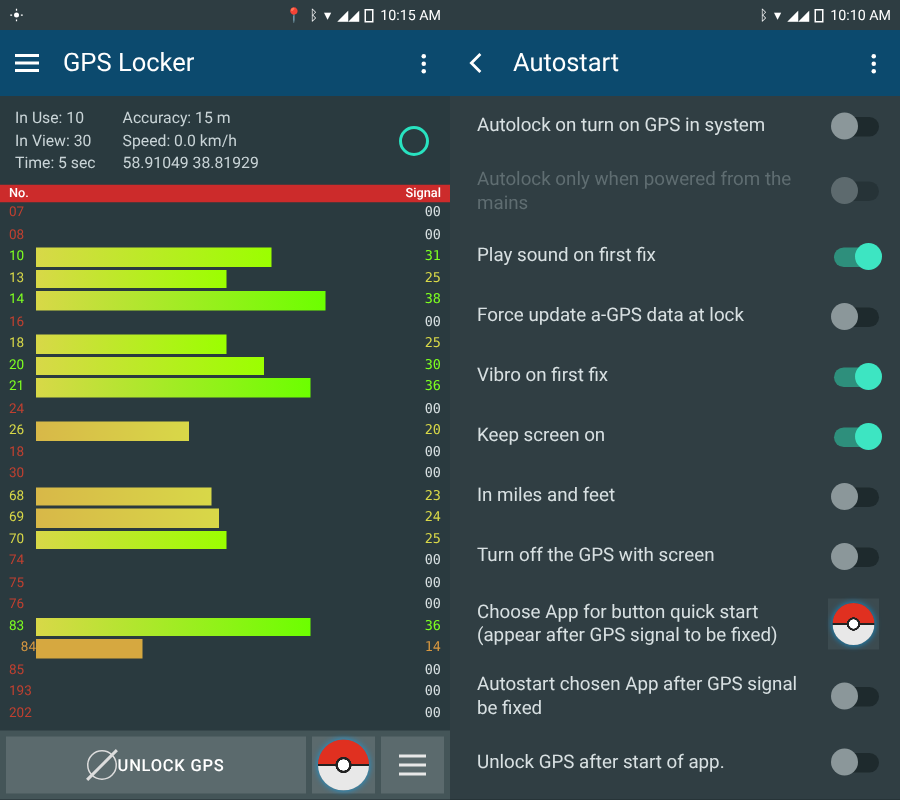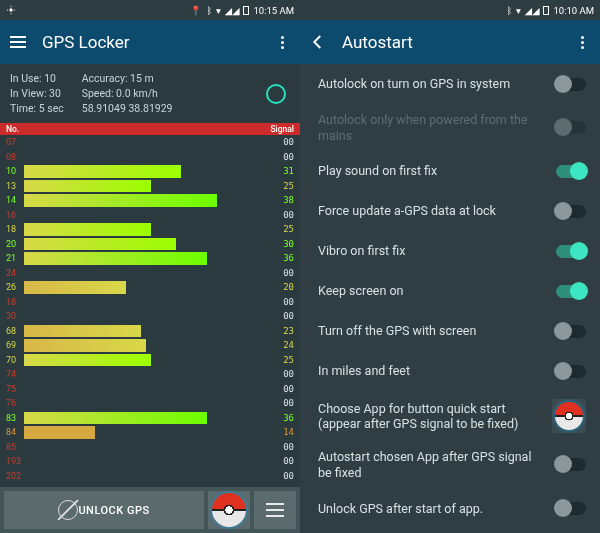--- a/index.html
+++ b/index.html
@@ -212,21 +212,21 @@
         <div class="sig" style="color: rgb(216, 224, 226);">00</div>
       </div>
       <div class="satrow">
         <div class="satno" style="color: rgb(126, 255, 32);">83</div>
         <div class="bararea">
           <div class="fill" style="width: 72%; background: linear-gradient(90deg, rgb(216, 216, 72) 0%, rgb(108, 255, 0) 100%);"></div>
         </div>
         <div class="sig" style="color: rgb(126, 255, 32);">36</div>
       </div>
       <div class="satrow">
-        <div class="satno" style="color: rgb(216, 152, 64);">84</div>
+        <div class="satno" style="color: rgb(216, 152, 64); text-align: right;">84</div>
         <div class="bararea">
           <div class="fill" style="width: 28%; background: rgb(214, 168, 64);"></div>
         </div>
         <div class="sig" style="color: rgb(216, 152, 64);">14</div>
       </div>
       <div class="satrow">
         <div class="satno" style="color: rgb(192, 64, 48);">85</div>
         <div class="bararea"></div>
         <div class="sig" style="color: rgb(216, 224, 226);">00</div>
       </div>
@@ -297,25 +297,25 @@
       </div>
       <div class="setrow">
         <div class="lbl">Vibro on first fix</div>
         <div class="toggle on"></div>
       </div>
       <div class="setrow">
         <div class="lbl">Keep screen on</div>
         <div class="toggle on"></div>
       </div>
       <div class="setrow">
+        <div class="lbl">In miles and feet</div>
+        <div class="toggle off"></div>
+      </div>
+      <div class="setrow">
         <div class="lbl">Turn off the GPS with screen</div>
-        <div class="toggle off"></div>
-      </div>
-      <div class="setrow">
-        <div class="lbl">In miles and feet</div>
         <div class="toggle off"></div>
       </div>
       <div class="setrow">
         <div class="lbl">Choose App for button quick start (appear after GPS signal to be fixed)</div>
         <div class="appicon">
           <div class="pokeball" style="width: 28px; height: 28px;"></div>
         </div>
       </div>
       <div class="setrow">
         <div class="lbl">Autostart chosen App after GPS signal be fixed</div>

